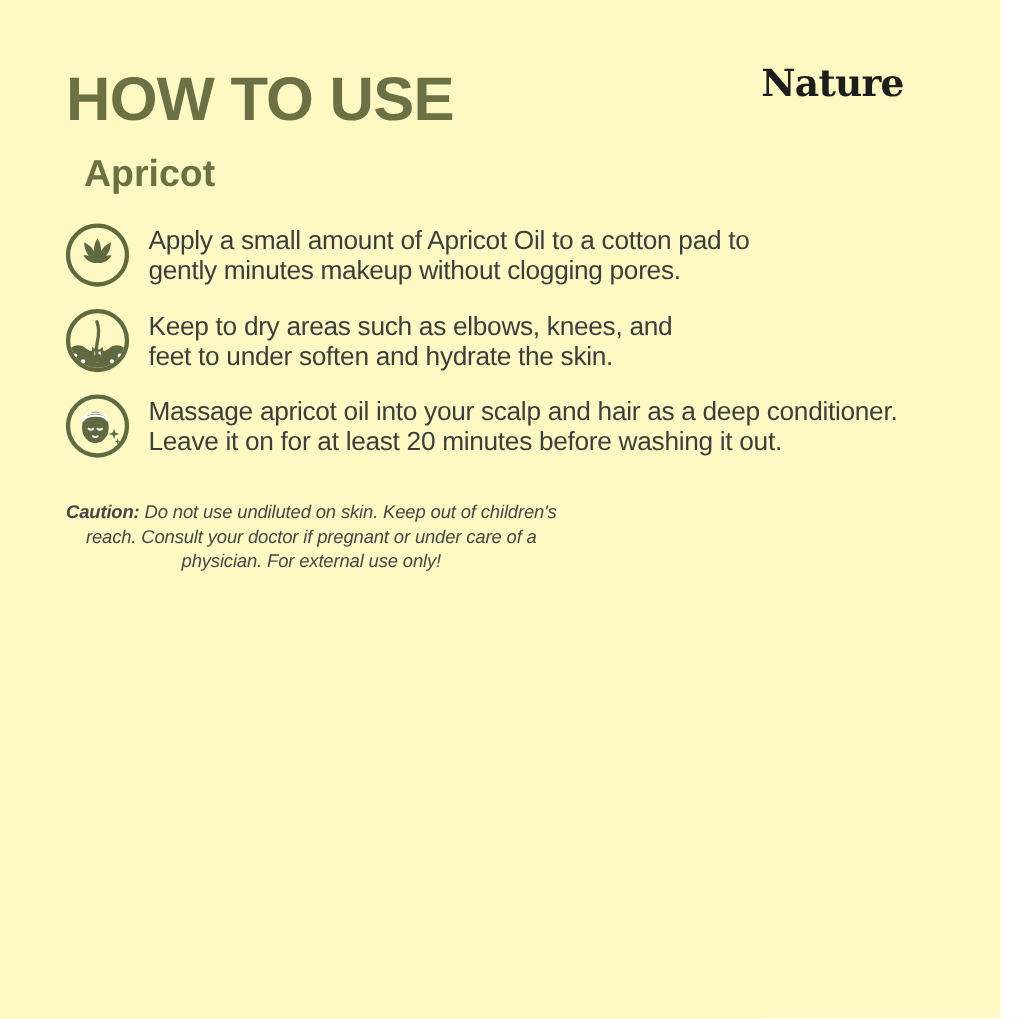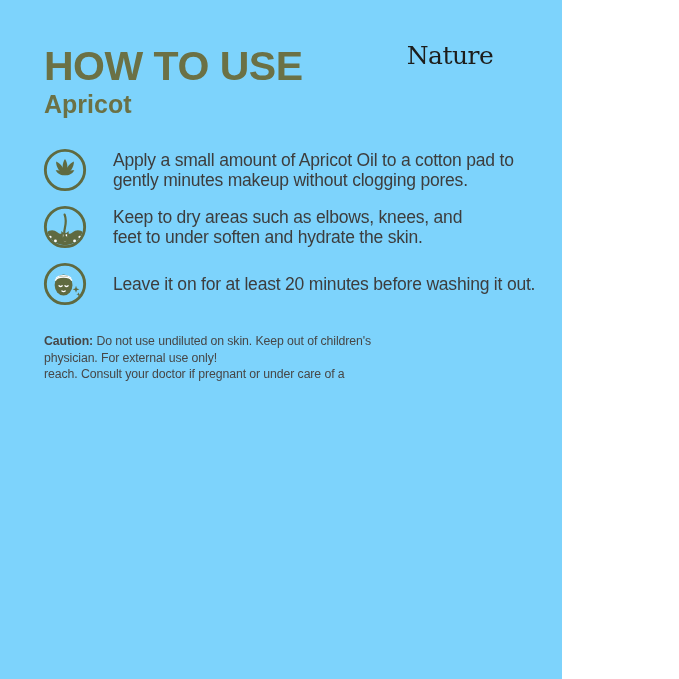--- a/index.html
+++ b/index.html
@@ -3,72 +3,73 @@
 <meta charset="utf-8">
 <style>
   html, body {
     margin: 0;
     padding: 0;
     background: #ffffff;
     font-family: "Liberation Sans", sans-serif;
   }
   .canvas {
     position: relative;
-    width: 562px;
+    width: 667px;
     height: 679px;
-    background: #7dd3fc;
+    background: #fef9c3;
     overflow: hidden;
   }
   
   .title {
     position: absolute;
     left: 44px;
     top: 46px;
     margin: 0;
     font-size: 41px;
     font-weight: 700;
     letter-spacing: -0.5px;
     line-height: 1.0;
     color: var(--accent-green, #6b7145);
     white-space: nowrap;
   }
   .subtitle {
     position: absolute;
     left: 44px;
     top: 91px;
-    margin: 0;
+    margin: 12px;
     font-size: 25px;
     font-weight: 700;
     line-height: 1.05;
     color: var(--accent-green, #6b7145);
     white-space: nowrap;
   }
   .brand {
     position: absolute;
     top: 43px;
     right: 49px;
     width: 126px;
     text-align: center;
     font-family: "DejaVu Serif", serif;
     font-size: 25px;
     line-height: 26px;
     letter-spacing: -0.5px;
     color: var(--logo-text, #1d1d1b);
+    font-weight: bold;
   }
   
   .steps {
     position: absolute;
     left: 42px;
     top: 147px;
     right: 20px;
   }
   .step {
     display: flex;
     align-items: center;
-    gap: 25px;
+    gap: 11px;
     margin-bottom: 11px;
   }
   .step-icon {
     width: 46px;
     height: 46px;
     flex: 0 0 46px;
     color: var(--icon-green, #5f6a40);
   }
   .step-icon svg { display: block; width: 46px; height: 46px; }
   .step-text {
@@ -78,22 +79,24 @@
     color: var(--body-text, #3d3d3d);
   }
   .step-line { white-space: nowrap; }
   
   .caution {
     position: absolute;
     left: 44px;
     top: 333px;
     font-size: 12.3px;
     line-height: 16.6px;
+    font-style: italic;
     letter-spacing: -0.1px;
     color: var(--caution-text, #474747);
+    text-align: center;
   }
   .caution-line { white-space: nowrap; }
   .caution-label { font-weight: 700; }
 </style>
 </head>
 <body>
 
 <div class="canvas">
 
   <h1 class="title">HOW TO USE</h1>
@@ -161,25 +164,26 @@
           <path d="M13.8,20.5 C16,15.5 29,15.5 31.2,20.5" fill="none" stroke="#ffffff" stroke-width="1.5"></path>
           <path d="M14.6,18 C17.5,14.2 27.5,14.2 30.4,18" fill="none" stroke="#ffffff" stroke-width="1.1"></path>
           <path d="M17.8,25.8 q1.6,1.6 3.2,0" fill="none" stroke="#ffffff" stroke-width="1.4" stroke-linecap="round"></path>
           <path d="M24,25.8 q1.6,1.6 3.2,0" fill="none" stroke="#ffffff" stroke-width="1.4" stroke-linecap="round"></path>
           <path d="M20.8,31.2 q1.7,1.3 3.4,0" fill="none" stroke="#ffffff" stroke-width="1.3" stroke-linecap="round"></path>
           <path fill="currentColor" transform="translate(35.5,29.5)" d="M0,-3.6 L0.9,-0.9 L3.6,0 L0.9,0.9 L0,3.6 L-0.9,0.9 L-3.6,0 L-0.9,-0.9 Z"></path>
           <path fill="currentColor" transform="translate(38,34.8) scale(0.6)" d="M0,-3.6 L0.9,-0.9 L3.6,0 L0.9,0.9 L0,3.6 L-0.9,0.9 L-3.6,0 L-0.9,-0.9 Z"></path>
         </svg>
       </span>
       <div class="step-text">
+        <div class="step-line">Massage apricot oil into your scalp and hair as a deep conditioner.</div>
         <div class="step-line">Leave it on for at least 20 minutes before washing it out.</div>
       </div>
     </div>
 
   </div>
 
   <div class="caution">
     <div class="caution-line"><span class="caution-label">Caution:</span> <span>Do not use undiluted on skin. Keep out of children's</span></div>
+    <div class="caution-line">reach. Consult your doctor if pregnant or under care of a</div>
     <div class="caution-line">physician. For external use only!</div>
-    <div class="caution-line">reach. Consult your doctor if pregnant or under care of a</div>
   </div>
 
 </div>
 
 </body></html>

